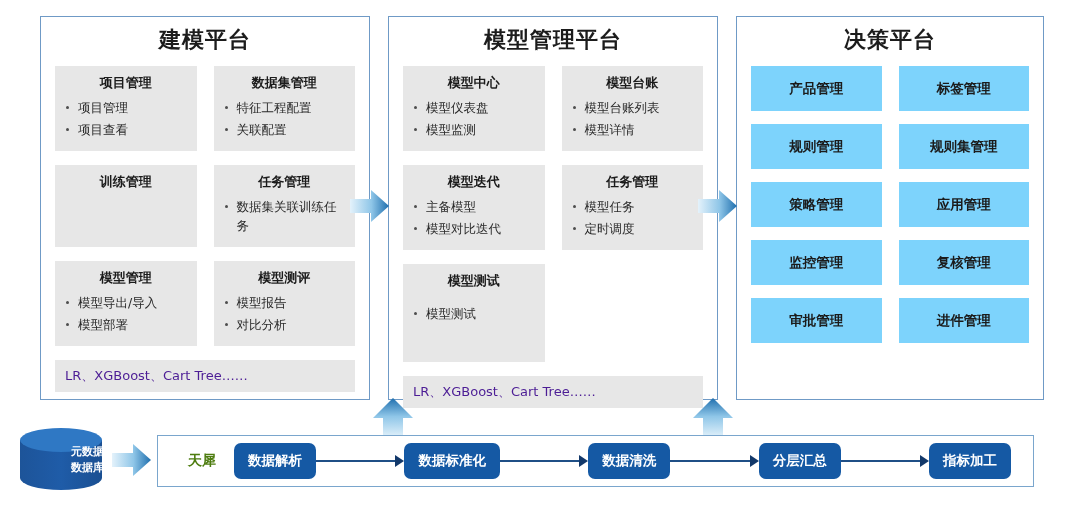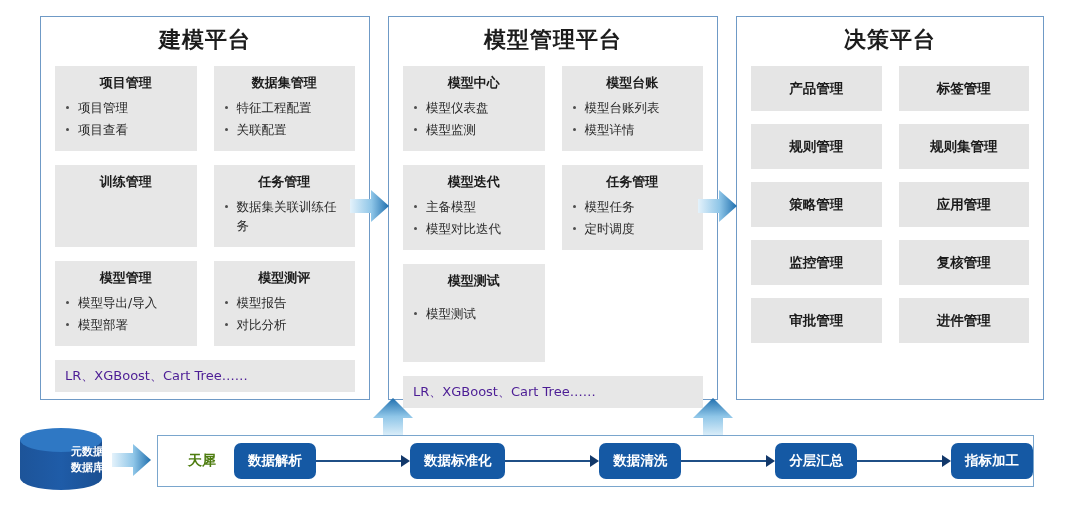--- a/index.html
+++ b/index.html
@@ -82,21 +82,21 @@
 
   
   .tile-grid{
     padding:0 14px;
     box-sizing:border-box;
     display:flex;
     flex-wrap:wrap;
     gap:13px 17px;
   }
   .tile{
-    background:#e5e5e5;
+    background:#7dd3fc;
     width:calc(50% - 8.5px);
     height:45px;
     display:flex;
     align-items:center;
     justify-content:center;
     font-weight:bold;
     font-size:13.5px;
     color:#1b1b1b;
     box-sizing:border-box;
   }
@@ -392,16 +392,16 @@
       <span class="line"></span>
         <span class="head"></span>
     </div>
 
     <div class="pill">分层汇总</div>
     <div class="connector">
       <span class="line"></span>
         <span class="head"></span>
     </div>
 
-    <div class="pill" style="">指标加工</div>
+    <div class="pill" style="margin-right:22px;">指标加工</div>
   </div>
 
 </div>
 
 </body></html>

